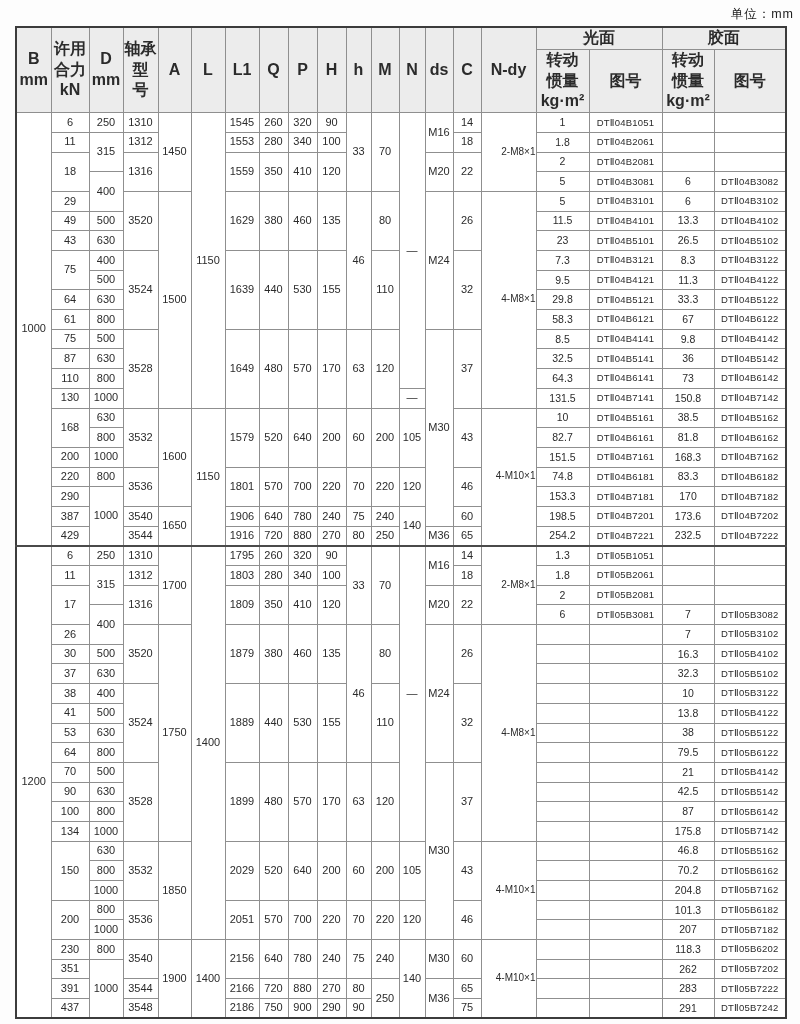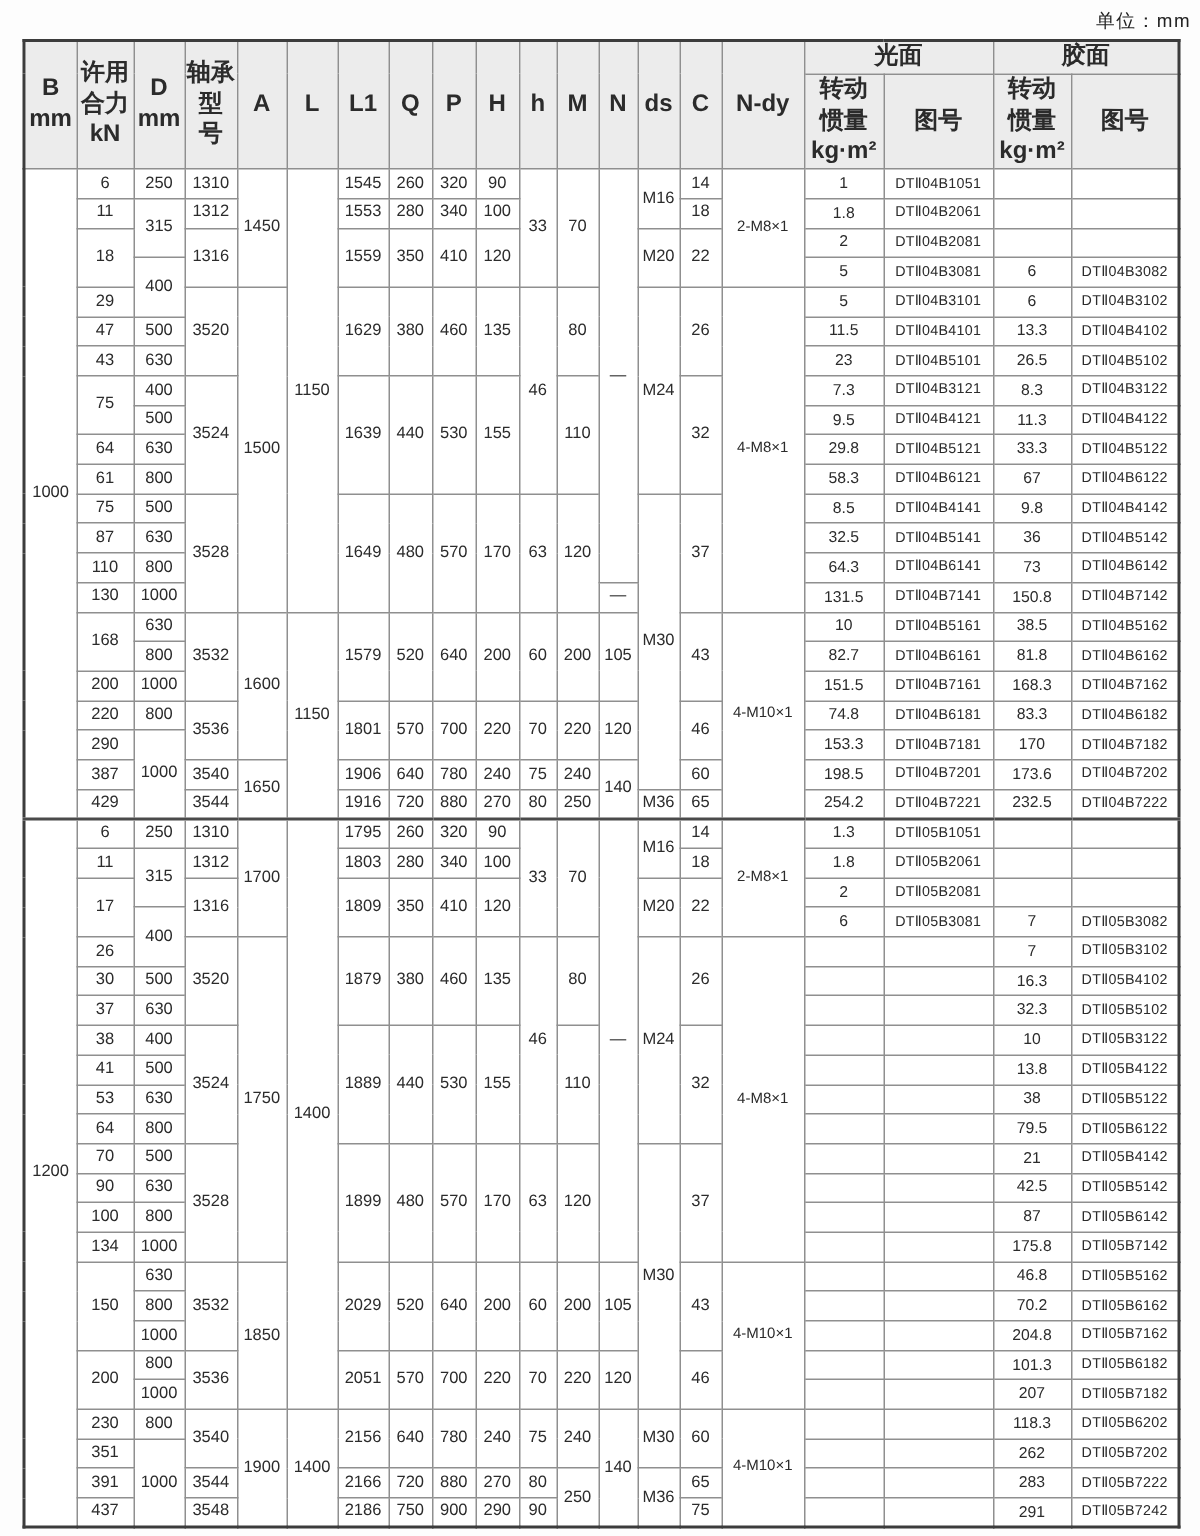--- a/index.html
+++ b/index.html
@@ -27,21 +27,21 @@
   }
   thead th {
     background:#ececec; font-weight:bold;
     font-size:16px; line-height:1.3;
   }
   thead tr.group-row th { height:20px; }
   thead tr.sub-row th { height:60px; }
   tbody tr { height:19.7px; }
   tbody td { font-size:11px; line-height:1.05; background:#fff; }
   tbody td.c-dwg { font-size:9.5px; letter-spacing:0.2px; }
-  tbody td.c-ndy { font-size:10px; }
+  tbody td.c-ndy { font-size:10px;text-align:right; }
   tbody td.c-inertia { font-size:10.5px; }
   tbody td.sec-top { border-top:2px solid #4a4a4a; }
 </style>
 </head>
 <body>
 
 <div class="page">
   <div class="unit-label">单位：mm</div>
   <table class="spec">
     <colgroup>
@@ -173,21 +173,21 @@
           <td rowspan="3">80</td>
           <td rowspan="7">M24</td>
           <td rowspan="3">26</td>
           <td rowspan="11" class="c-ndy">4-M8×1</td>
           <td rowspan="1" class="c-inertia">5</td>
           <td rowspan="1" class="c-dwg">DTⅡ04B3101</td>
           <td rowspan="1" class="c-inertia">6</td>
           <td rowspan="1" class="c-dwg">DTⅡ04B3102</td>
         </tr>
         <tr>
-          <td rowspan="1">47</td>
+          <td rowspan="1">49</td>
           <td rowspan="1">500</td>
           <td rowspan="1" class="c-inertia">11.5</td>
           <td rowspan="1" class="c-dwg">DTⅡ04B4101</td>
           <td rowspan="1" class="c-inertia">13.3</td>
           <td rowspan="1" class="c-dwg">DTⅡ04B4102</td>
         </tr>
         <tr>
           <td rowspan="1">43</td>
           <td rowspan="1">630</td>
           <td rowspan="1" class="c-inertia">23</td>

